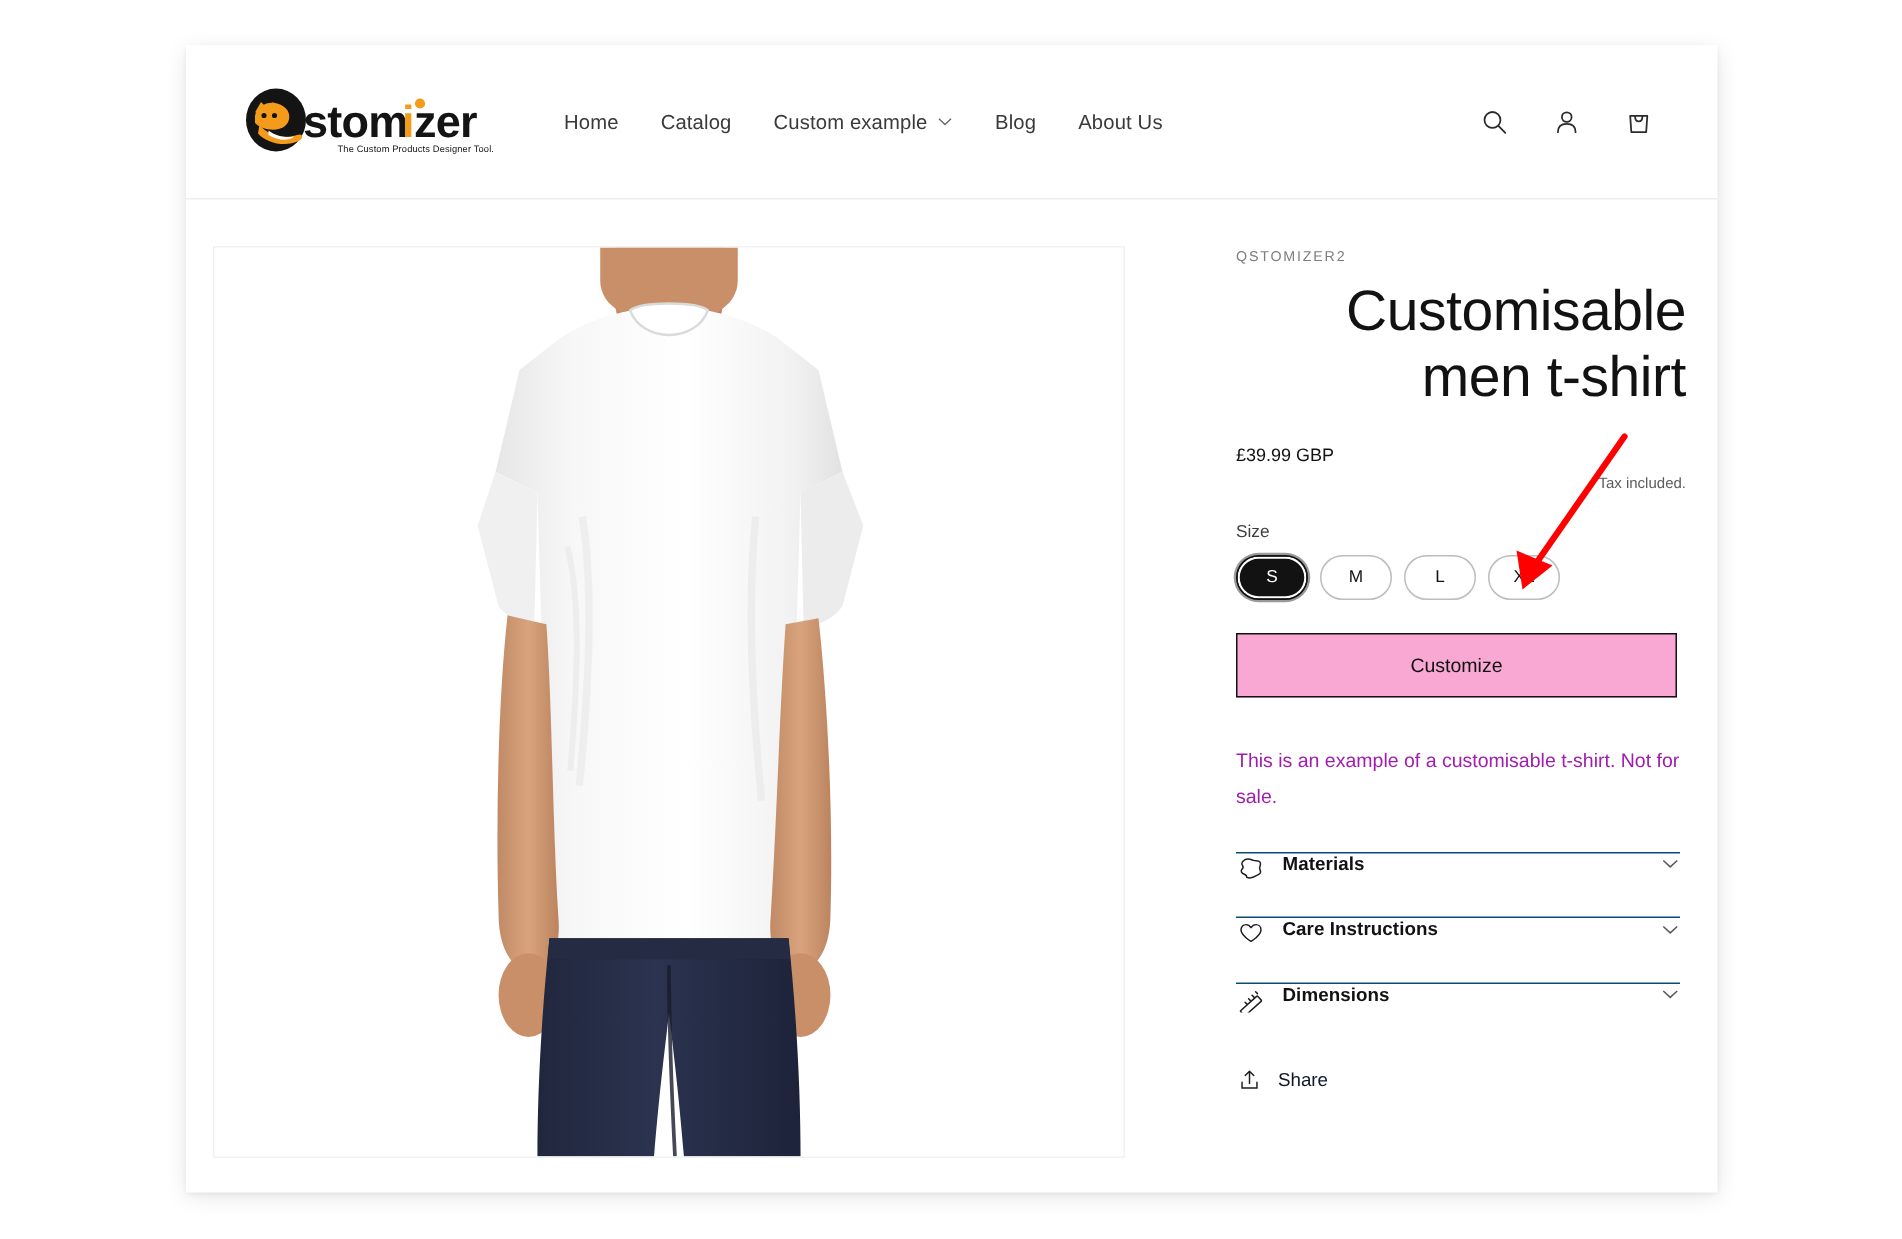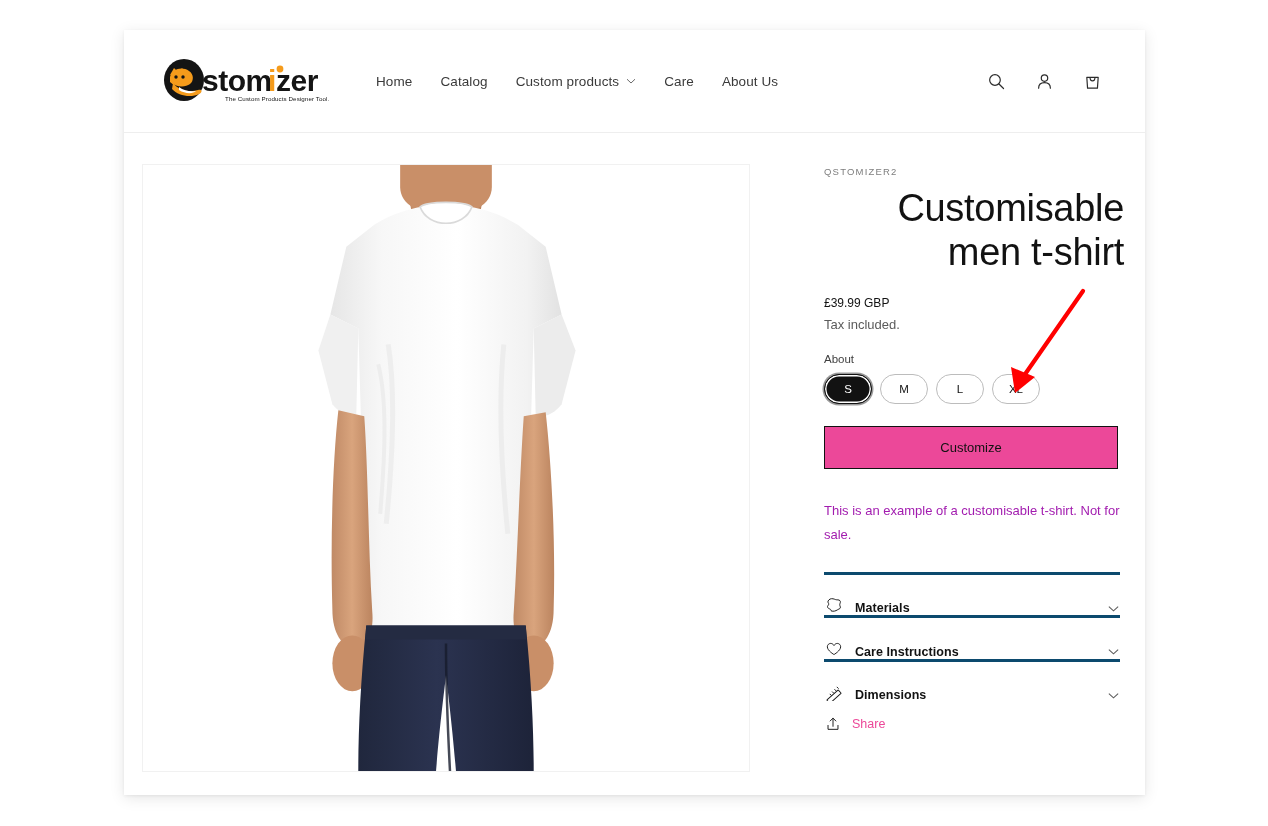--- a/index.html
+++ b/index.html
@@ -100,23 +100,24 @@
     letter-spacing: -0.3px;
     margin-bottom: 22px;
     text-align: right;
   }
   .price {
     font-size: 12px;
     color: #121212;
     margin-bottom: 7px;
   }
   .tax-note {
-    font-size: 13px;
+    font-size: 10px;
     color: #5b5b5b;
     margin-bottom: 21px;
+    text-align: right;
   }
   .variant-label {
     font-size: 11.5px;
     color: #3f3f3f;
     margin-bottom: 9px;
   }
   .size-row { display: flex; gap: 8px; margin-bottom: 22px; }
   .size-pill {
     min-width: 48px; height: 30px;
     padding: 0 14px;
@@ -132,40 +133,40 @@
   .size-pill.selected {
     background: #121212;
     color: #ffffff;
     border-color: #121212;
     box-shadow: 0 0 0 1.5px #ffffff inset, 0 0 0 1.5px #9a9a9a;
   }
   .customize-btn {
     display: block;
     width: 294px; height: 43px;
     border: 1.6px solid #121212;
-    background: #ec4899;
+    background: #f9a8d4;
     color: #121212;
     font-size: 13px;
     font-family: "Liberation Sans", sans-serif;
     cursor: pointer;
     margin-bottom: 30px;
   }
   .description {
     font-size: 13px;
     line-height: 1.84;
     color: #a21caf;
     width: 296px;
     margin-bottom: 25px;
   }
 
   .accordion { width: 296px; }
   .acc-row {
-    border-top: 3px solid #0c4a6e;
+    border-top: 1px solid #0c4a6e;
     height: 43.5px;
-    display: flex; align-items: flex-end;
+    display: flex; align-items: flex-start;
     cursor: pointer;
   }
   .acc-row:last-of-type { border-bottom: 1px solid #e9e9e9; }
   .acc-ico {
     width: 20px; height: 20px;
     display: flex; align-items: center; justify-content: center;
     color: #1d1d1d;
     margin-right: 11px;
   }
   .acc-label {
@@ -183,21 +184,21 @@
   .share-row {
     display: flex; align-items: center;
     height: 44px;
     cursor: pointer;
   }
   .share-ico {
     width: 18px; height: 18px; margin-right: 10px;
     display: flex; align-items: center; justify-content: center;
     color: #1d1d1d;
   }
-  .share-label { font-size: 12.5px; color: #ec4899; }
+  .share-label { font-size: 12.5px; color: #0f172a; }
 
   
   .annot-arrow {
     position: absolute;
     left: 995px; top: 285px;
     width: 100px; height: 115px;
     pointer-events: none;
   }
 </style>
 </head>
@@ -235,29 +236,29 @@
       </a>
 
       <nav class="main-nav">
         <a class="nav-item" href="#">
           <span>Home</span>
         </a>
         <a class="nav-item" href="#">
           <span>Catalog</span>
         </a>
         <a class="nav-item" href="#">
-          <span>Custom products</span>
+          <span>Custom example</span>
           <span class="chev">
             <svg viewBox="0 0 10 10" width="10" height="10">
                 <path d="M1 3.2 L5 7 L9 3.2" fill="none" stroke="#6b6b6b" stroke-width="1"></path>
               </svg>
           </span>
         </a>
         <a class="nav-item" href="#">
-          <span>Care</span>
+          <span>Blog</span>
         </a>
         <a class="nav-item" href="#">
           <span>About Us</span>
         </a>
       </nav>
 
       <div class="header-actions">
         <button class="icon-btn" aria-label="Search">
           <svg viewBox="0 0 20 20" width="19" height="19" fill="none" stroke="currentColor" stroke-width="1.25">
             <circle cx="8.4" cy="8.4" r="5.6"></circle>
@@ -334,21 +335,21 @@
           </svg>
         </div>
       </div>
 
       <div class="info-col">
         <div class="vendor">QSTOMIZER2</div>
         <h1 class="product-title">Customisable men t-shirt</h1>
         <div class="price">£39.99 GBP</div>
         <div class="tax-note">Tax included.</div>
 
-        <div class="variant-label">About</div>
+        <div class="variant-label">Size</div>
         <div class="size-row">
           <button class="size-pill selected">
             <span>S</span>
           </button>
           <button class="size-pill">
             <span>M</span>
           </button>
           <button class="size-pill">
             <span>L</span>
           </button>

